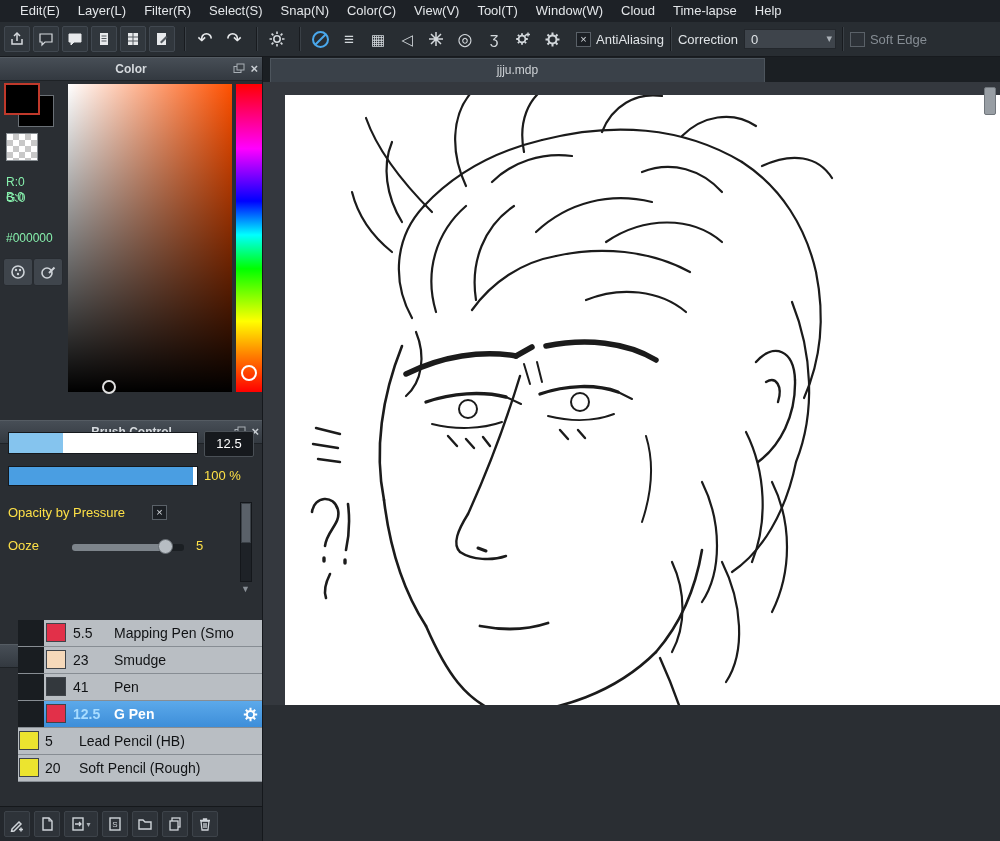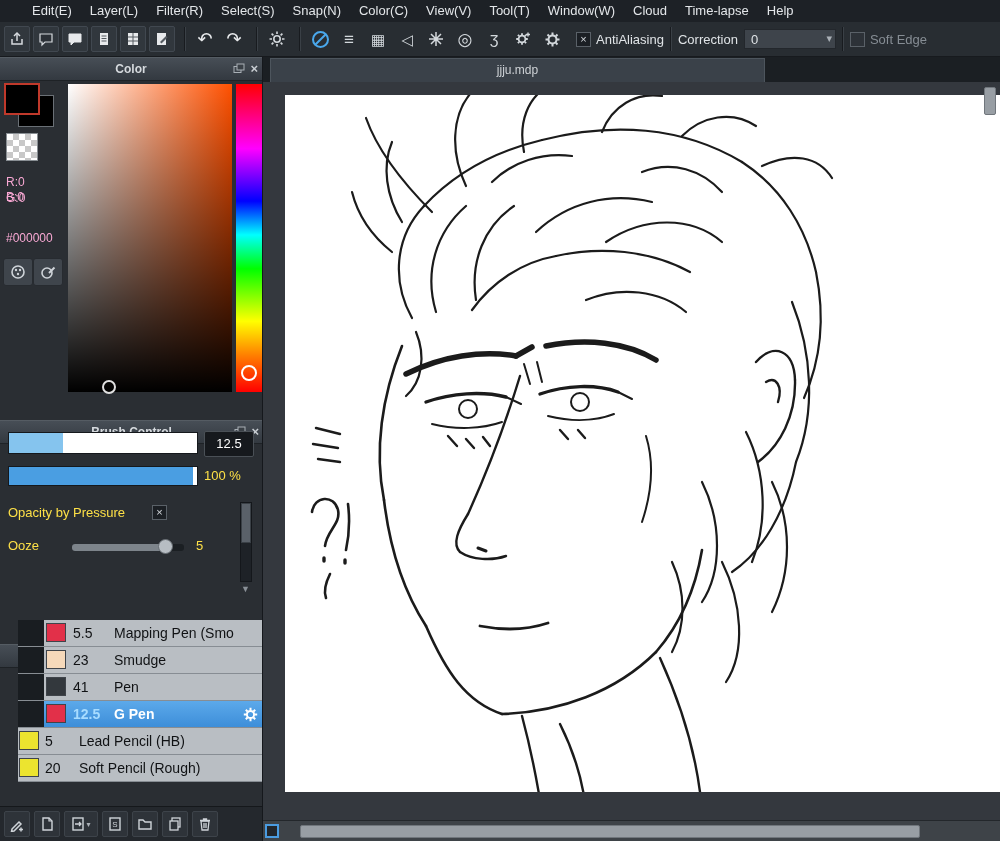--- a/index.html
+++ b/index.html
@@ -1,21 +1,21 @@
 <!DOCTYPE html>
 <html><head>
 <meta charset="utf-8">
 <style>
   html,body{margin:0;padding:0;background:#1d2126;}
   body{font-family:"Liberation Sans","DejaVu Sans",sans-serif;}
   #app{position:relative;width:1000px;height:841px;overflow:hidden;background:#2a2e33;}
   .abs{position:absolute;}
 
   
-  #menubar{position:absolute;left:0;top:0;width:1000px;height:22px;background:#1d2126;display:flex;align-items:center;padding-left:24px;box-sizing:border-box;gap:2px;}
+  #menubar{position:absolute;left:0;top:0;width:1000px;height:22px;background:#1d2126;display:flex;align-items:center;padding-left:12px;box-sizing:border-box;gap:2px;}
   .menu-item{color:#e3e6e9;font-size:13px;padding:0 8px;line-height:22px;cursor:default;}
 
   
   #toolbar{position:absolute;left:0;top:22px;width:1000px;height:35px;background:#282d32;border-bottom:1px solid #171a1e;display:flex;align-items:center;padding-left:4px;box-sizing:border-box;}
   .tbtn{width:26px;height:26px;margin-right:3px;background:#31373d;border:1px solid #414850;border-radius:2px;display:flex;align-items:center;justify-content:center;box-sizing:border-box;}
   .tbtn.flat{background:transparent;border-color:transparent;}
   .tbtn .glyph{color:#d3d8dc;font-size:15px;line-height:1;}
   .tsep{width:1px;height:24px;background:#181b1f;border-right:1px solid #3a4046;margin:0 6px;}
   .chk{width:13px;height:13px;background:#1b1f24;border:1px solid #5a6168;display:inline-flex;align-items:center;justify-content:center;color:#d6dade;font-size:11px;line-height:1;margin-right:5px;}
   .chk.empty{background:#2d3238;color:transparent;}
@@ -26,21 +26,21 @@
 
   
   #left-panel{position:absolute;left:0;top:57px;width:263px;height:784px;background:#2a2e33;border-right:1px solid #15181c;box-sizing:border-box;overflow:hidden;}
   .phead{position:relative;height:24px;background:linear-gradient(#474e56,#333940);border-top:1px solid #555c63;border-bottom:1px solid #1e2226;box-sizing:border-box;}
   .phead .ptitle{display:block;text-align:center;color:#d6dade;font-size:12px;font-weight:bold;line-height:22px;}
   .phead .pops{position:absolute;right:4px;top:4px;display:flex;gap:5px;align-items:center;}
   .phead .xbtn{color:#c9ced3;font-size:13px;font-weight:bold;line-height:13px;}
 
   
   .swatch-black{background:#000;box-sizing:border-box;}
-  .rgbtxt{color:#f9a8d4;font-size:12px;}
+  .rgbtxt{color:#86efac;font-size:12px;}
   .palbtn{width:28px;height:26px;background:#3f454c;border:1px solid #272b30;border-radius:3px;display:flex;align-items:center;justify-content:center;}
   #grad-box{background:linear-gradient(to bottom,rgba(0,0,0,0),#000),linear-gradient(to right,#fff,#ff5000);}
   #hue-bar{background:linear-gradient(to bottom,#ff0000 0%,#ff00ff 21%,#0000ff 38%,#00ffff 49%,#00ff00 60%,#ffff00 77%,#ff8000 88%,#ff0000 100%);}
   .ring{border:2px solid #fff;border-radius:50%;box-sizing:border-box;}
 
   
   .slider-track{background:#fff;border:1px solid #15181c;box-sizing:border-box;position:absolute;}
   .valbox{position:absolute;background:#16191d;border:1px solid #4a5056;border-radius:2px;color:#fff;font-size:13px;text-align:center;}
   .bc-label{color:#fde047;font-size:13px;}
   .vscroll{background:#1e2227;border:1px solid #14171b;box-sizing:border-box;}
@@ -57,21 +57,21 @@
   .brow:not(.indent) .bname{left:61px;}
   .brow.sel{background:linear-gradient(#5ca9ea,#3d8ed9);}
   .brow.sel .bsize{color:#a8dcff;font-weight:bold;}
   .brow.sel .bname{color:#fff;font-weight:bold;}
 
   
   #bottom-bar{position:absolute;left:0;top:749px;width:263px;height:35px;background:#24282d;border-top:1px solid #15181b;display:flex;align-items:center;padding-left:4px;gap:4px;box-sizing:border-box;}
   .bbtn{width:26px;height:26px;background:#2e3339;border:1px solid #3d434a;border-radius:2px;display:flex;align-items:center;justify-content:center;box-sizing:border-box;}
 
   
-  #canvas-area{position:absolute;left:263px;top:57px;width:737px;height:784px;background:#33383d;overflow:hidden;}
+  #canvas-area{position:absolute;left:263px;top:57px;width:737px;height:648px;background:#33383d;overflow:hidden;}
   #tabbar{position:absolute;left:0;top:0;width:737px;height:25px;background:#1b1f23;}
   #doc-tab{position:absolute;left:7px;top:1px;width:495px;height:24px;background:#3a4149;border:1px solid #4d555d;border-bottom:none;box-sizing:border-box;color:#ced2d6;font-size:12px;text-align:center;line-height:22px;}
   #viewport{position:absolute;left:0;top:25px;width:737px;height:738px;background:#34383e;}
   #white-canvas{position:absolute;left:22px;top:13px;width:715px;height:697px;background:#ffffff;overflow:hidden;}
   #hscrollbar{position:absolute;left:0;top:763px;width:737px;height:21px;background:#3e4348;border-top:1px solid #23272b;box-sizing:border-box;}
   .scroll-handle{background:#989ea4;border:1px solid #70767c;border-radius:2px;box-sizing:border-box;}
 </style>
 </head>
 <body>
 

